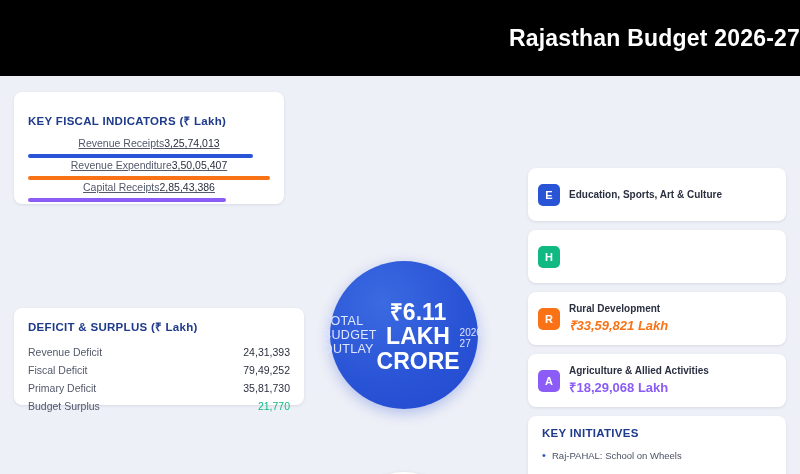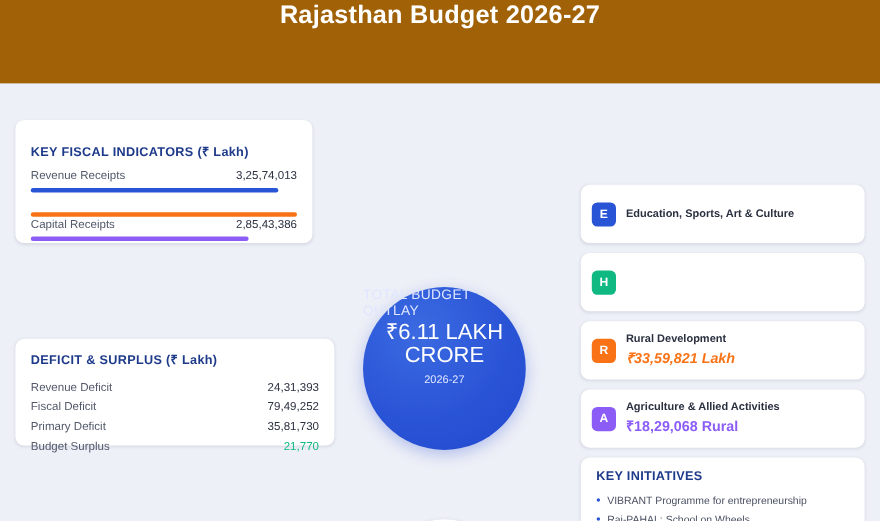--- a/index.html
+++ b/index.html
@@ -5,25 +5,25 @@
   * { box-sizing: border-box; margin: 0; padding: 0; }
   body {
     width: 800px; height: 474px;
     font-family: "Liberation Sans", sans-serif;
     background: #eef0f7;
     overflow: hidden;
     position: relative;
   }
   .header {
     height: 76px;
-    background: #a16207;
+    background: #000000;
     color: #ffffff;
     display: flex;
-    flex-direction: row;
-    align-items: flex-start;
+    flex-direction: column;
+    align-items: flex-end;
     justify-content: center;
   }
   .header h1 {
     font-size: 23px;
     font-weight: bold;
     letter-spacing: .2px;
   }
   .header .sub {
     font-size: 12.5px;
     font-weight: normal;
@@ -45,28 +45,28 @@
   }
   .card-title {
     font-size: 11.5px;
     font-weight: bold;
     color: #1e3a8a;
     letter-spacing: .3px;
   }
 
   
   #kfi {
-    left: 14px; top: 33px; width: 270px; height: 112px;
+    left: 14px; top: 16px; width: 270px; height: 112px;
     padding: 21px 14px 10px 14px;
   }
   #kfi .rows { margin-top: 9px; }
   .kfi-row { position: relative; height: 22px; }
   .kfi-line {
-    display: flex; justify-content: space-between; align-items: baseline;
-    font-size: 10.5px; color: #53596b;
+    display: flex; justify-content: center; align-items: baseline;
+    font-size: 10.5px; color: #53596b; text-decoration: underline;
   }
   .kfi-line .val { color: #2b3040; font-size: 10.5px; }
   .bar {
     position: absolute; left: 0; bottom: 1px;
     height: 4px; border-radius: 2px;
   }
 
   #deficit {
     left: 14px; top: 232px; width: 290px; height: 97px;
     padding: 11px 14px 10px 14px;
@@ -80,27 +80,27 @@
   .d-row.positive .val { color: #10b981; }
 
   
   #outlay {
     position: absolute;
     left: 330px; top: 185px;
     width: 148px; height: 148px;
     border-radius: 50%;
     background: radial-gradient(circle at 35% 28%, #3b6ae1 0%, #2a54d6 55%, #2148cf 100%);
     color: #fff;
-    display: flex; flex-direction: column;
-    align-items: center; 
+    display: flex; flex-direction: row;
+    align-items: center; justify-content: center;
     box-shadow: 0 4px 14px rgba(33,72,207,.30);
   }
   #outlay .lbl { font-size: 12.5px; letter-spacing: .3px; color: #dfe6ff; }
   #outlay .big {
-    font-size: 20px; font-weight: normal; line-height: 1.06;
+    font-size: 23px; font-weight: bold; line-height: 1.06;
     text-align: center; margin-top: 3px;
   }
   #outlay .yr { font-size: 10px; margin-top: 6px; color: #dfe6ff; }
 
   #fiscal {
     position: absolute;
     left: 347px; top: 396px;
     width: 114px; height: 114px;
     border-radius: 50%;
     background: #ffffff;
@@ -156,20 +156,24 @@
     <div class="card-title">KEY FISCAL INDICATORS (₹ Lakh)</div>
     <div class="rows">
       <div class="kfi-row">
         <div class="kfi-line">
           <span>Revenue Receipts</span>
           <span class="val">3,25,74,013</span>
         </div>
         <div class="bar" style="background: rgb(42, 84, 214); width: 93%;"></div>
       </div>
       <div class="kfi-row">
+        <div class="kfi-line">
+          <span>Revenue Expenditure</span>
+          <span class="val">3,50,05,407</span>
+        </div>
         <div class="bar" style="background: rgb(249, 115, 22); width: 100%;"></div>
       </div>
       <div class="kfi-row">
         <div class="kfi-line">
           <span>Capital Receipts</span>
           <span class="val">2,85,43,386</span>
         </div>
         <div class="bar" style="background: rgb(139, 92, 246); width: 82%;"></div>
       </div>
     </div>
@@ -225,26 +229,25 @@
     <div class="badge" style="background: rgb(249, 115, 22);">R</div>
     <div class="txt">
       <div class="nm">Rural Development</div>
       <div class="amt" style="color: rgb(249, 115, 22); font-style: italic;">₹33,59,821 Lakh</div>
     </div>
   </div>
   <div class="card sector" id="sec3">
     <div class="badge" style="background: rgb(139, 92, 246);">A</div>
     <div class="txt">
       <div class="nm">Agriculture &amp; Allied Activities</div>
-      <div class="amt" style="color: rgb(139, 92, 246);">₹18,29,068 Rural</div>
+      <div class="amt" style="color: rgb(139, 92, 246);">₹18,29,068 Lakh</div>
     </div>
   </div>
 
   <div class="card" id="init">
     <div class="card-title">KEY INITIATIVES</div>
     <ul>
-      <li>VIBRANT Programme for entrepreneurship</li>
       <li>Raj-PAHAL: School on Wheels</li>
 
     </ul>
   </div>
 
 </div>
 
 </body></html>

